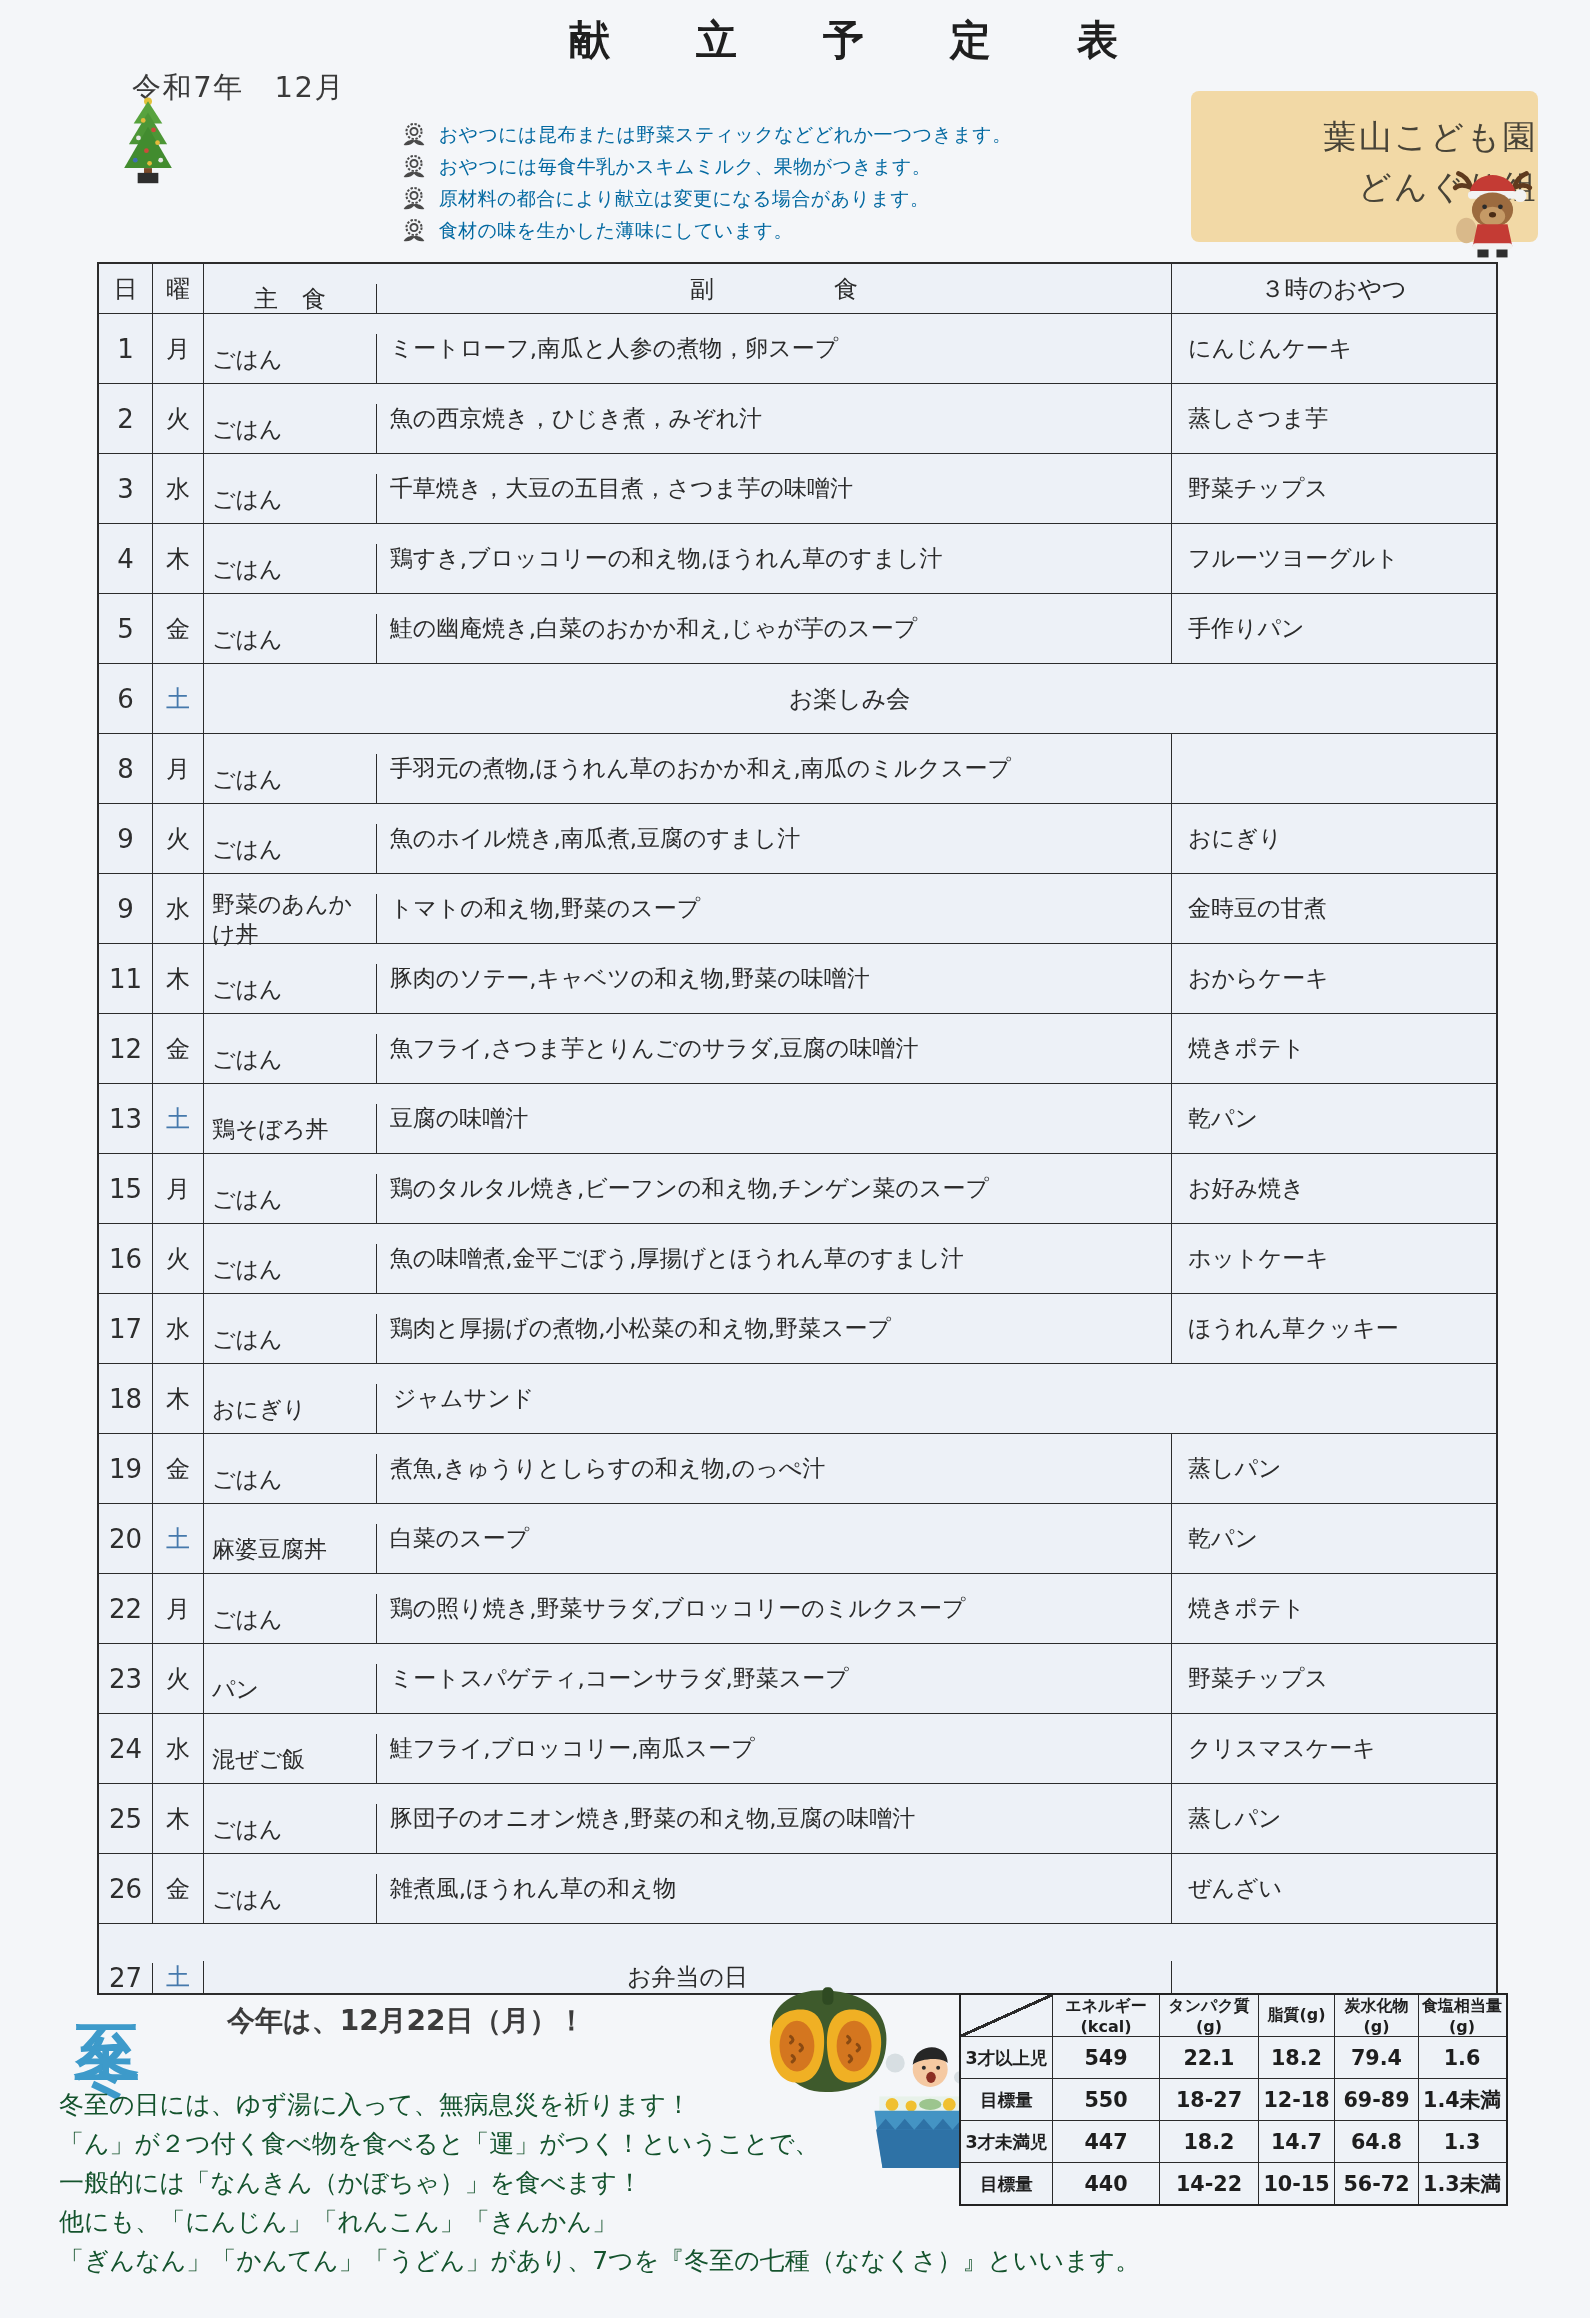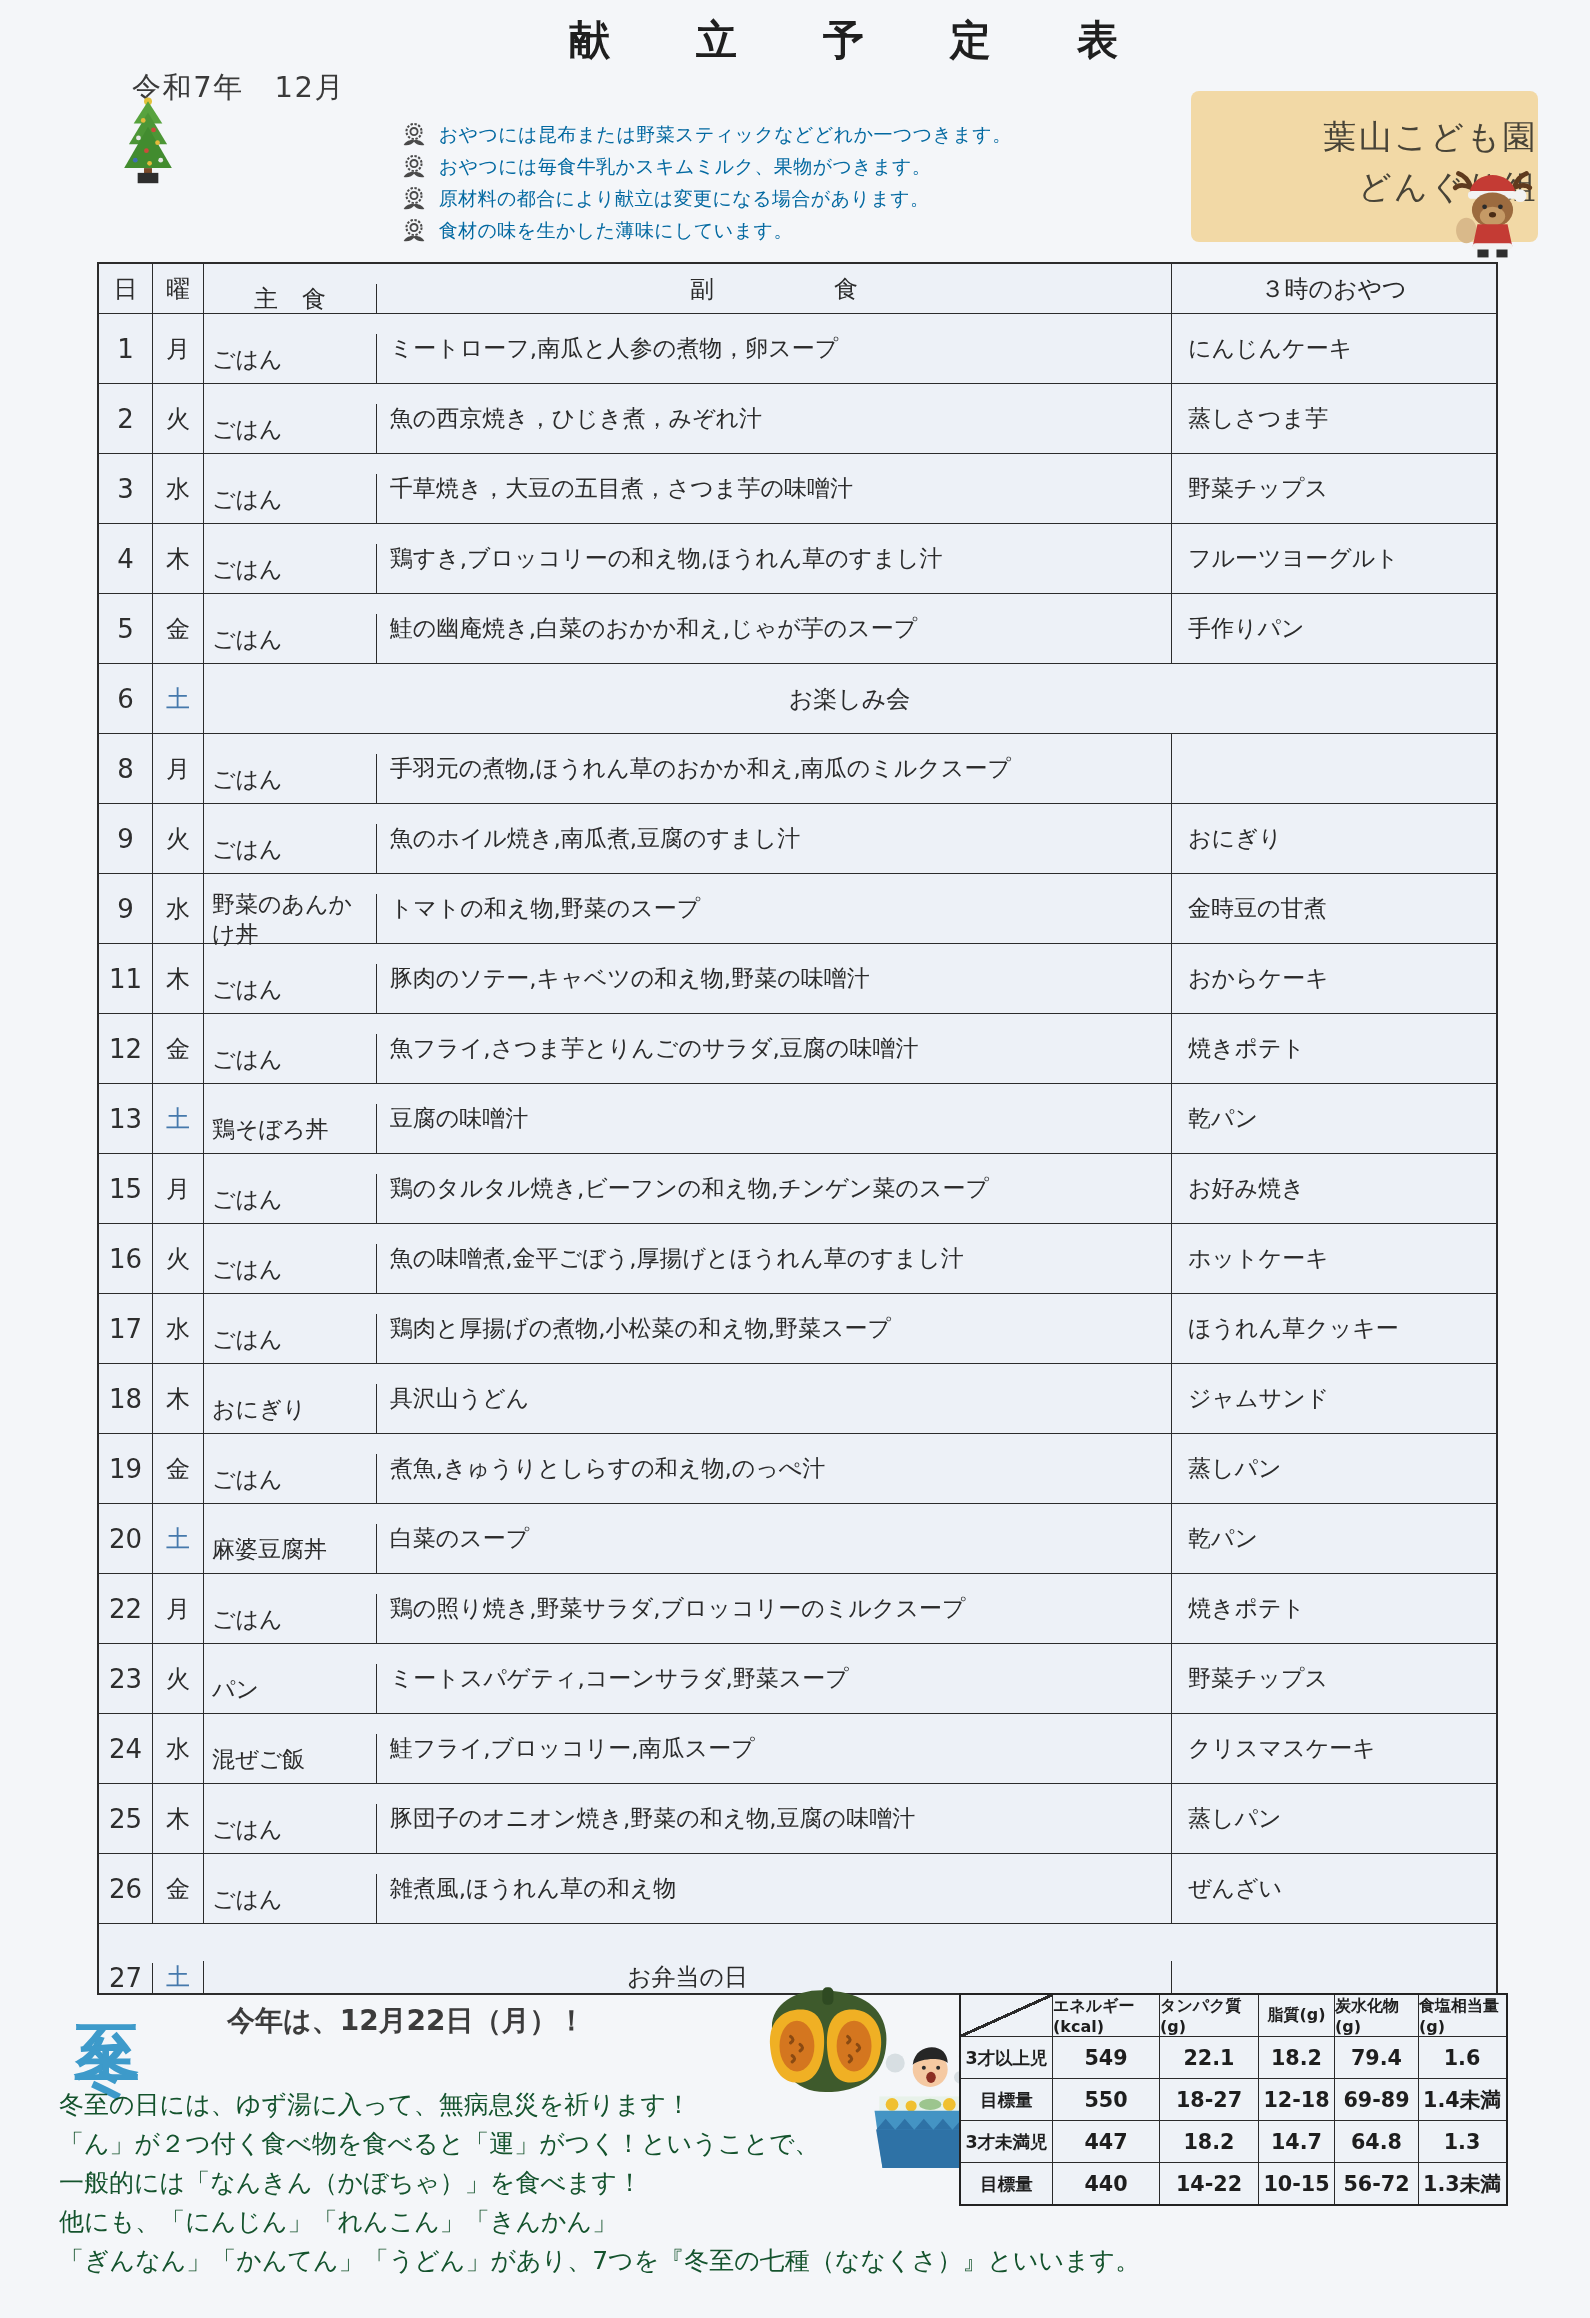--- a/index.html
+++ b/index.html
@@ -40,21 +40,21 @@
   
   .touji{position:absolute;left:75px;top:1983px;writing-mode:vertical-rl;text-orientation:upright;
          font-size:65px;font-weight:800;color:#3d9aca;letter-spacing:-9.5px;line-height:1;}
   .headline{position:absolute;left:227px;top:2002px;font-size:28px;font-weight:600;color:#3c3c3c;}
   .paragraph{position:absolute;left:59px;top:2085px;font-size:25px;line-height:39px;color:#14532d;}
   .pumpkin{position:absolute;left:749px;top:1981px;}
   .bath{position:absolute;left:865px;top:2028px;}
 
   
   .ntable{position:absolute;left:959px;top:1993px;width:549px;border:2.4px solid #222;
-          background:#eef2f7;box-sizing:border-box;}
+          background:#eef2f7;box-sizing:border-box;text-align:center;}
   .n-row{display:flex;height:41px;border-bottom:1.6px solid #2a2a2a;}
   .n-row:last-child{border-bottom:none;}
   .n-cell{box-sizing:border-box;border-right:1.6px solid #2a2a2a;display:flex;
           align-items:center;justify-content:center;color:#1e1e1e;}
   .n-c0{width:92px;} .n-c1{width:107px;} .n-c2{width:99px;}
   .n-c3{width:76px;}  .n-c4{width:84px;} .n-c5{width:86px;border-right:none;}
   .n-head{font-size:16px;font-weight:700;}
   .n-label{font-size:17.5px;font-weight:700;}
   .n-val{font-size:20.7px;font-weight:600;}
   .n-diag{background:linear-gradient(to bottom right,transparent 48%,#2a2a2a 48%,#2a2a2a 52%,transparent 52%);}
@@ -254,21 +254,20 @@
           <div class="tcell c-day">17</div>
           <div class="tcell c-wd">水</div>
           <div class="tcell c-staple">ごはん</div>
           <div class="tcell c-side">鶏肉と厚揚げの煮物,小松菜の和え物,野菜スープ</div>
           <div class="tcell c-snack">ほうれん草クッキー</div>
         </div>
         <div class="trow">
           <div class="tcell c-day">18</div>
           <div class="tcell c-wd">木</div>
           <div class="tcell c-staple">おにぎり</div>
-          <div class="tcell c-side">具沢山うどん</div>
           <div class="tcell c-snack">ジャムサンド</div>
         </div>
         <div class="trow">
           <div class="tcell c-day">19</div>
           <div class="tcell c-wd">金</div>
           <div class="tcell c-staple">ごはん</div>
           <div class="tcell c-side">煮魚,きゅうりとしらすの和え物,のっぺ汁</div>
           <div class="tcell c-snack">蒸しパン</div>
         </div>
         <div class="trow">

